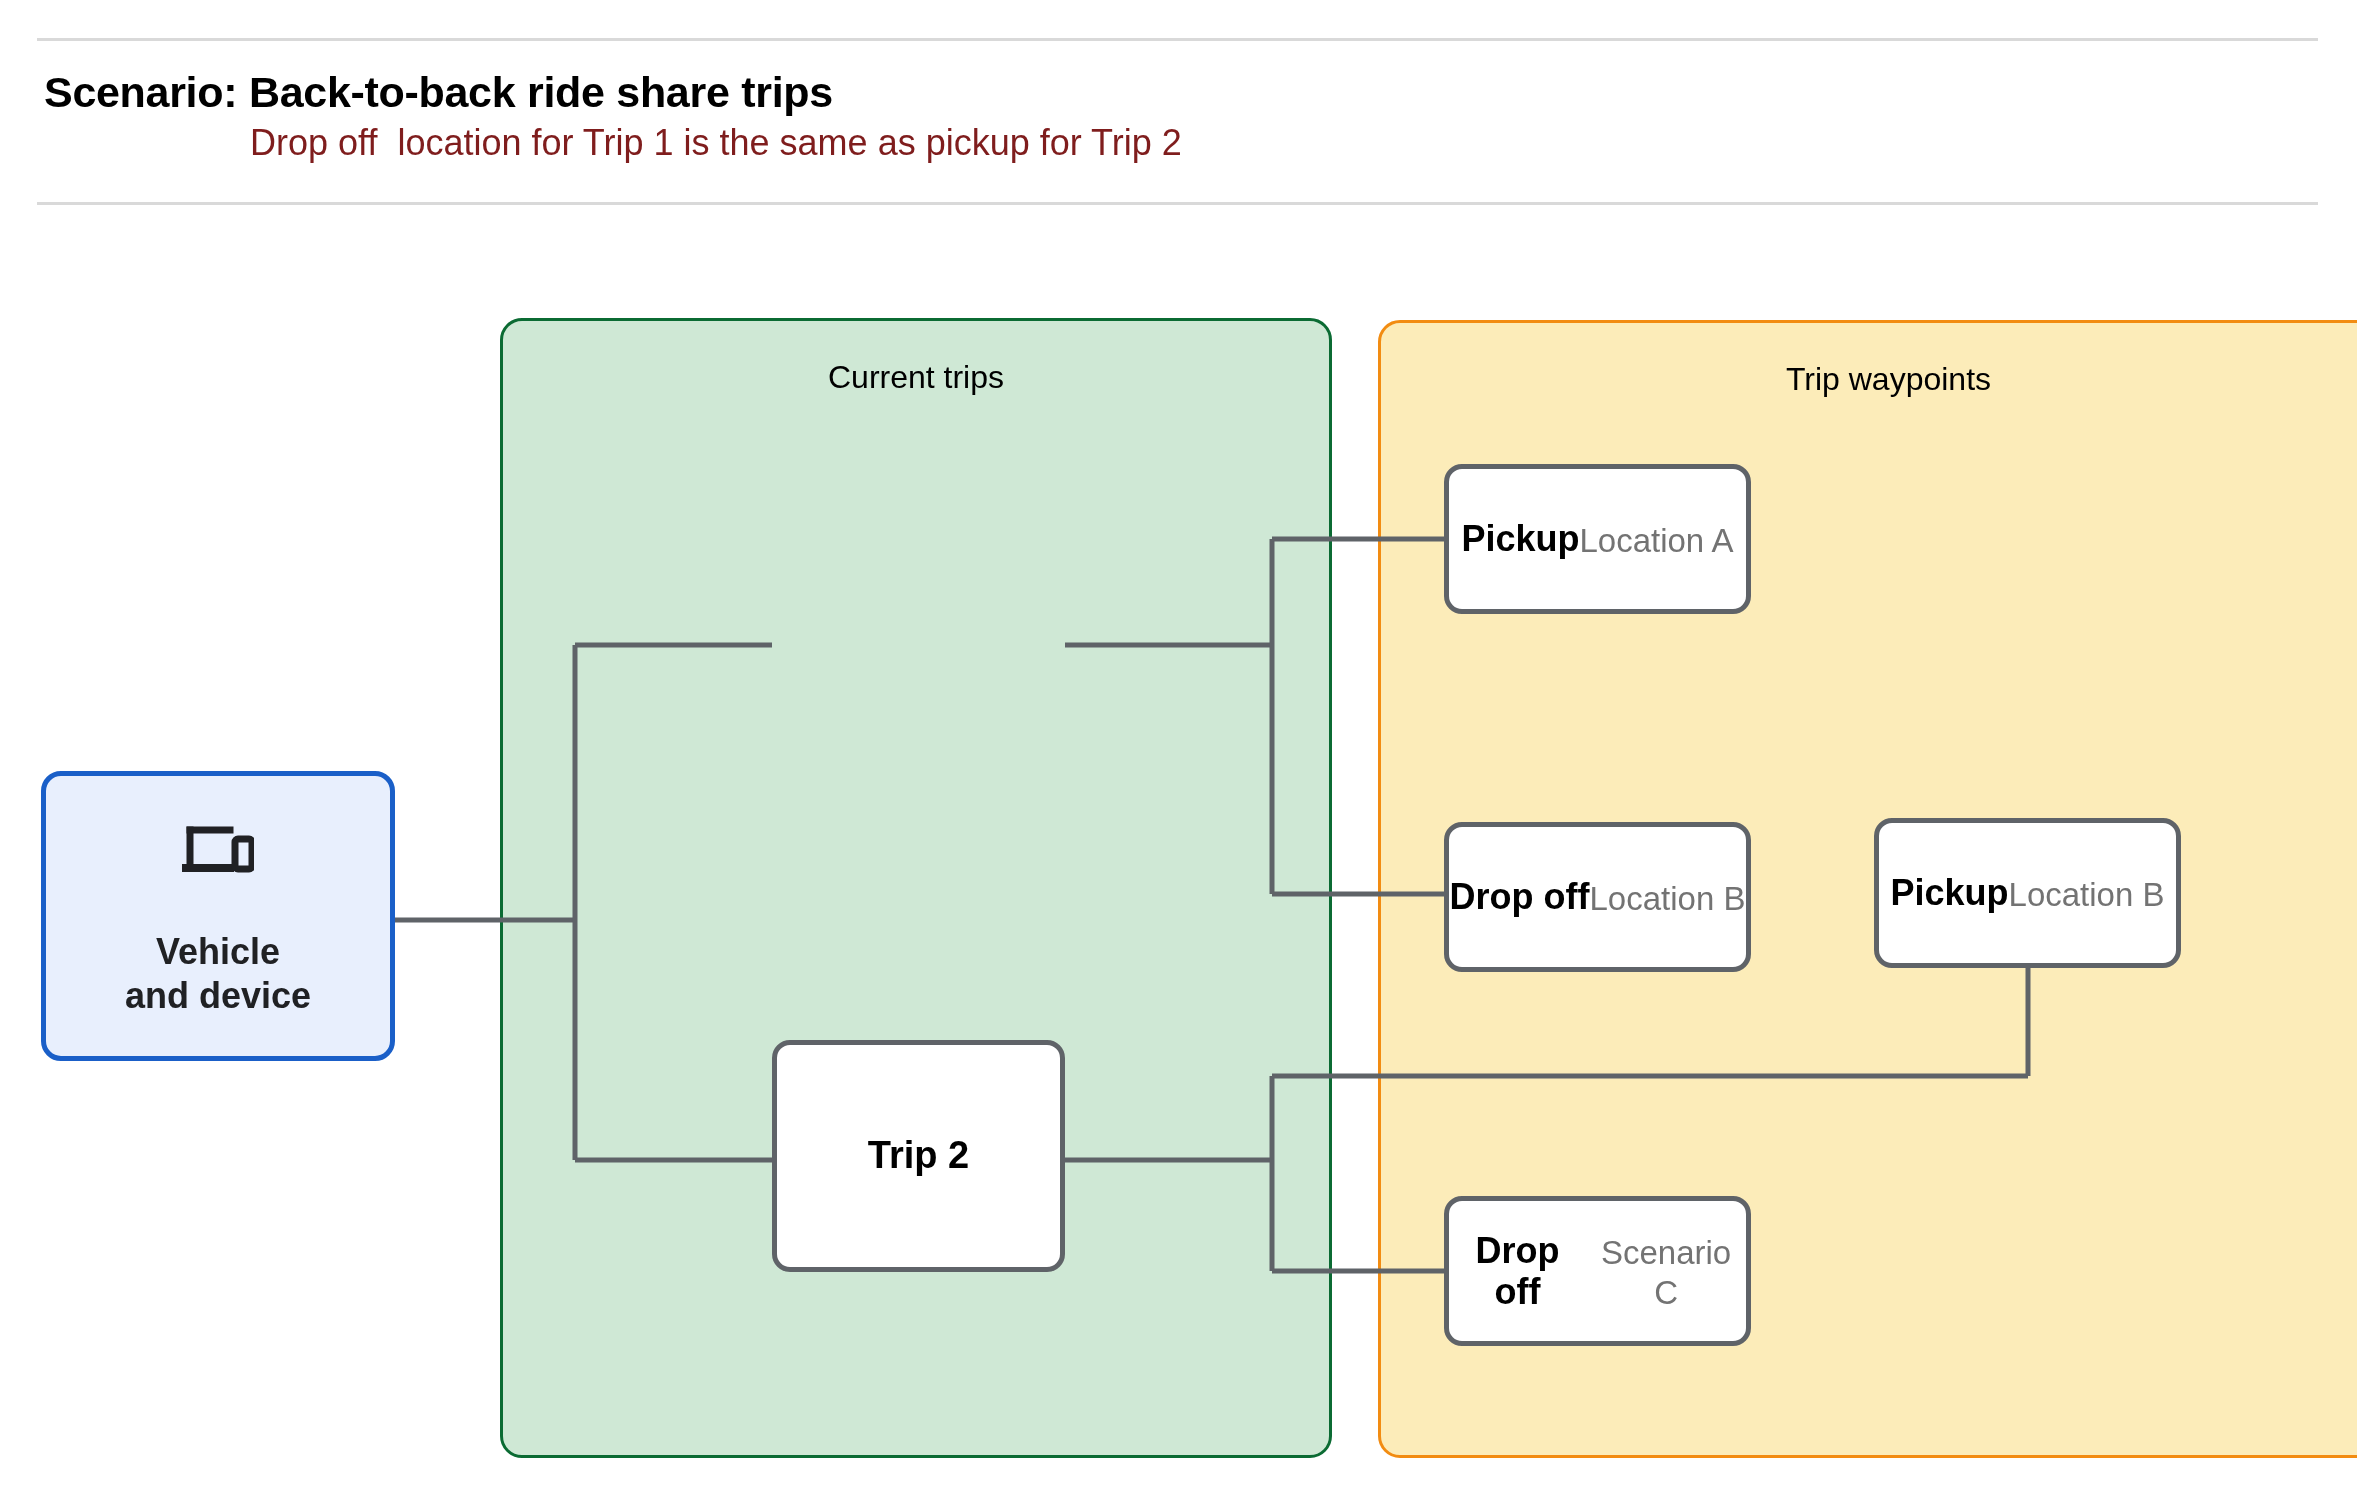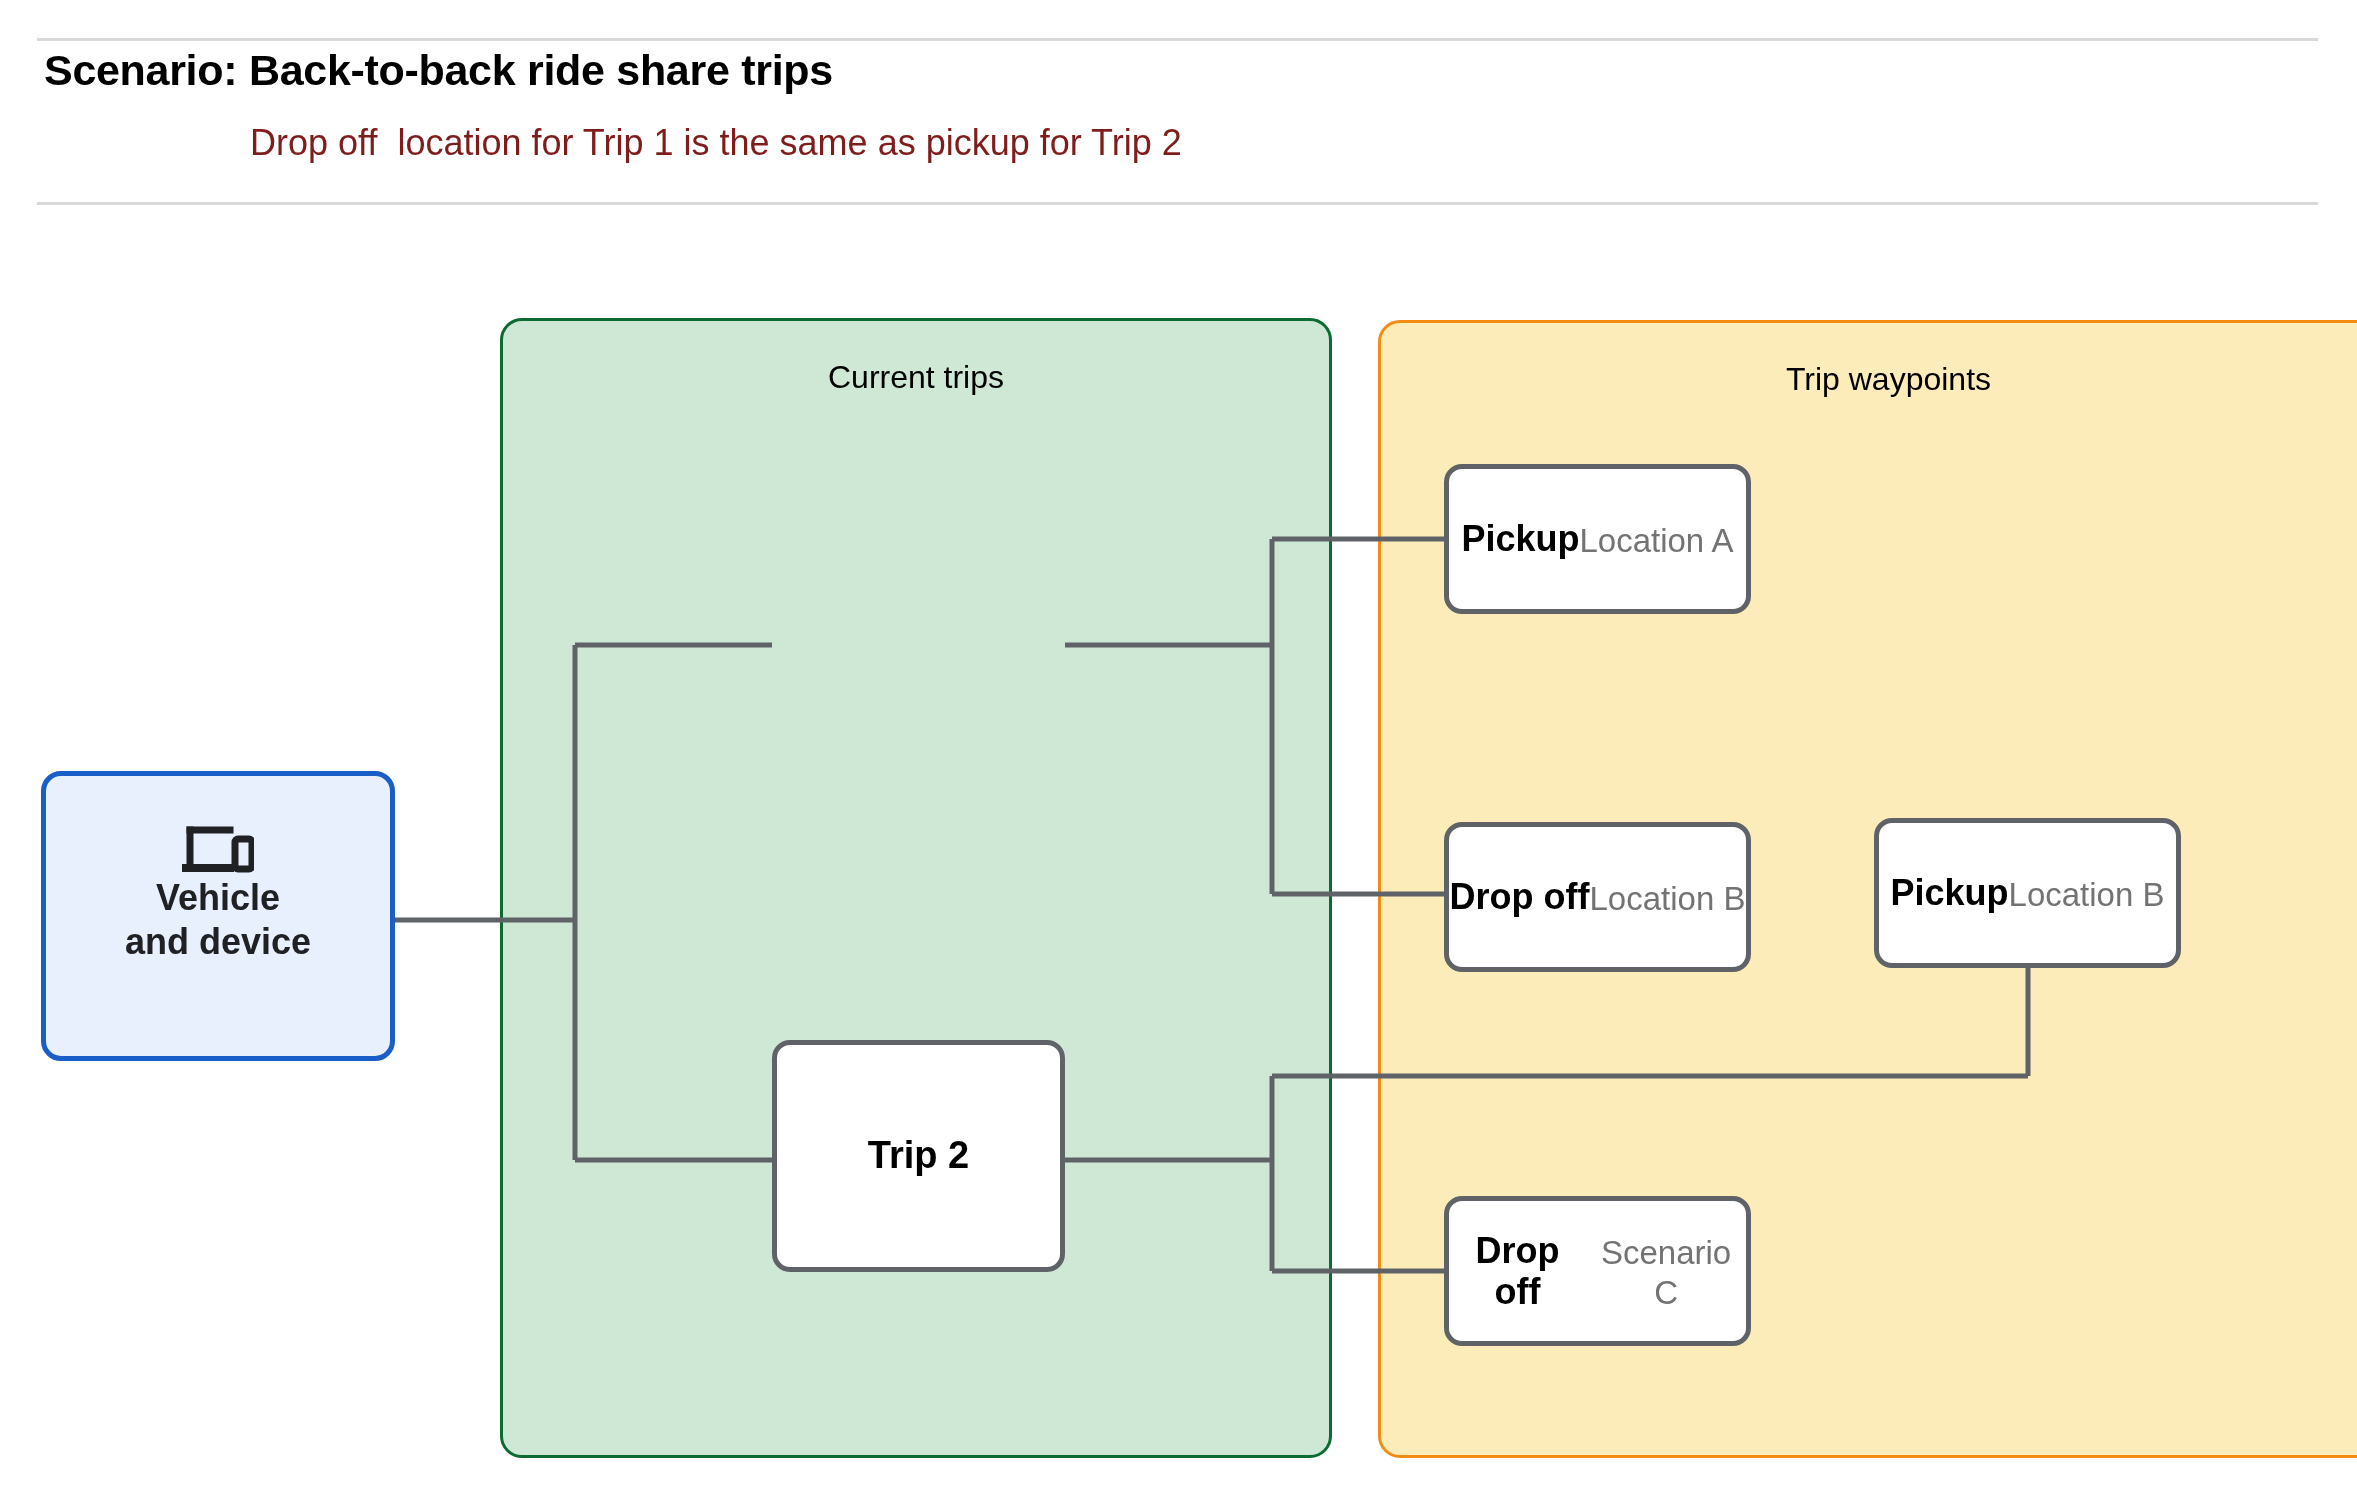--- a/index.html
+++ b/index.html
@@ -26,21 +26,21 @@
     width: 2281px;
     height: 3px;
     background: #d9d9d9;
   }
   #hdr-rule-top { top: 38px; }
   #hdr-rule-bottom { top: 202px; }
 
   #header-title {
     position: absolute;
     left: 44px;
-    top: 46px;
+    top: 68px;
     font-size: 43px;
     font-weight: bold;
     letter-spacing: -0.3px;
     color: #000000;
     white-space: pre;
   }
   #header-subtitle {
     position: absolute;
     left: 250px;
     top: 122px;
@@ -145,20 +145,21 @@
     flex-direction: column;
     align-items: center;
     justify-content: flex-start;
   }
   #vehicle-icon {
     margin-top: 48px;
     width: 72px;
     height: 52px;
   }
   #vehicle-label {
+    margin-top: 54px;
     font-size: 36px;
     font-weight: bold;
     color: #202124;
     line-height: 1.22;
     text-align: center;
     white-space: pre-line;
   }
 </style>
 </head>
 <body>

